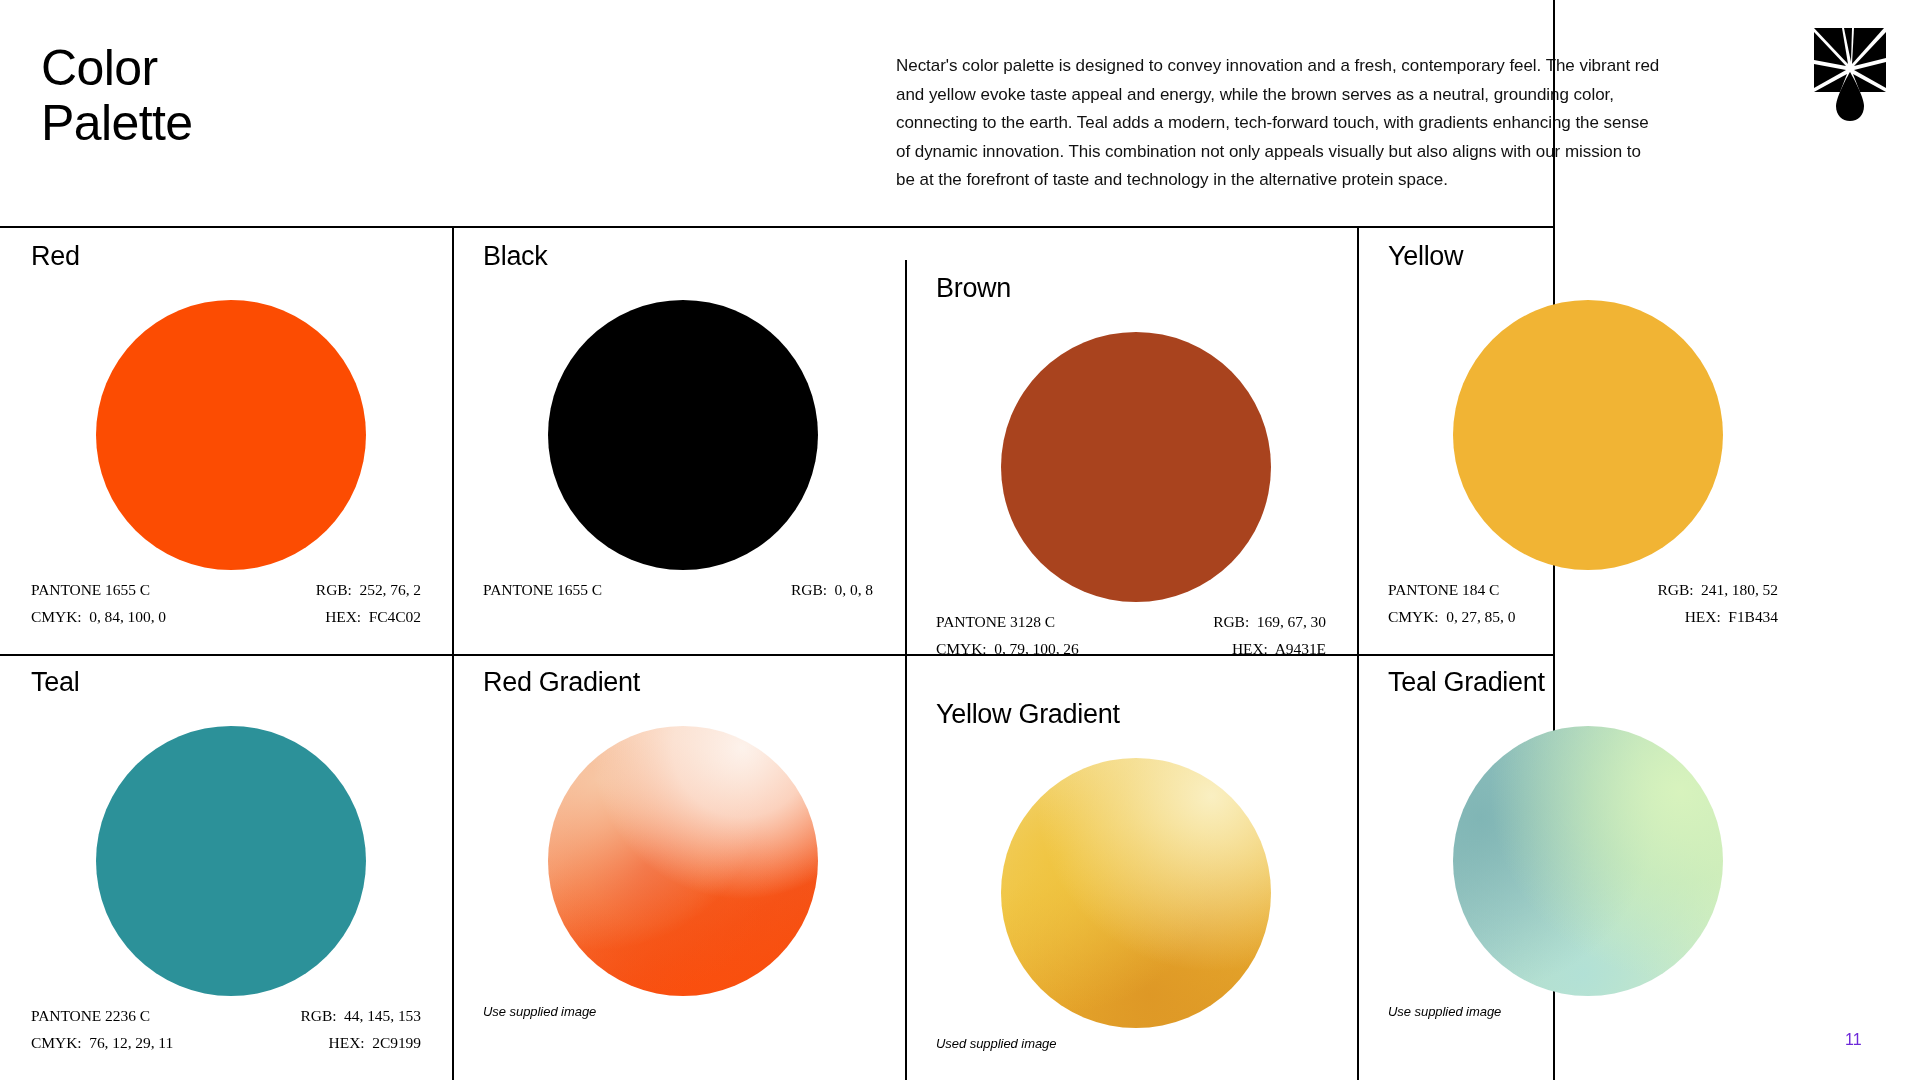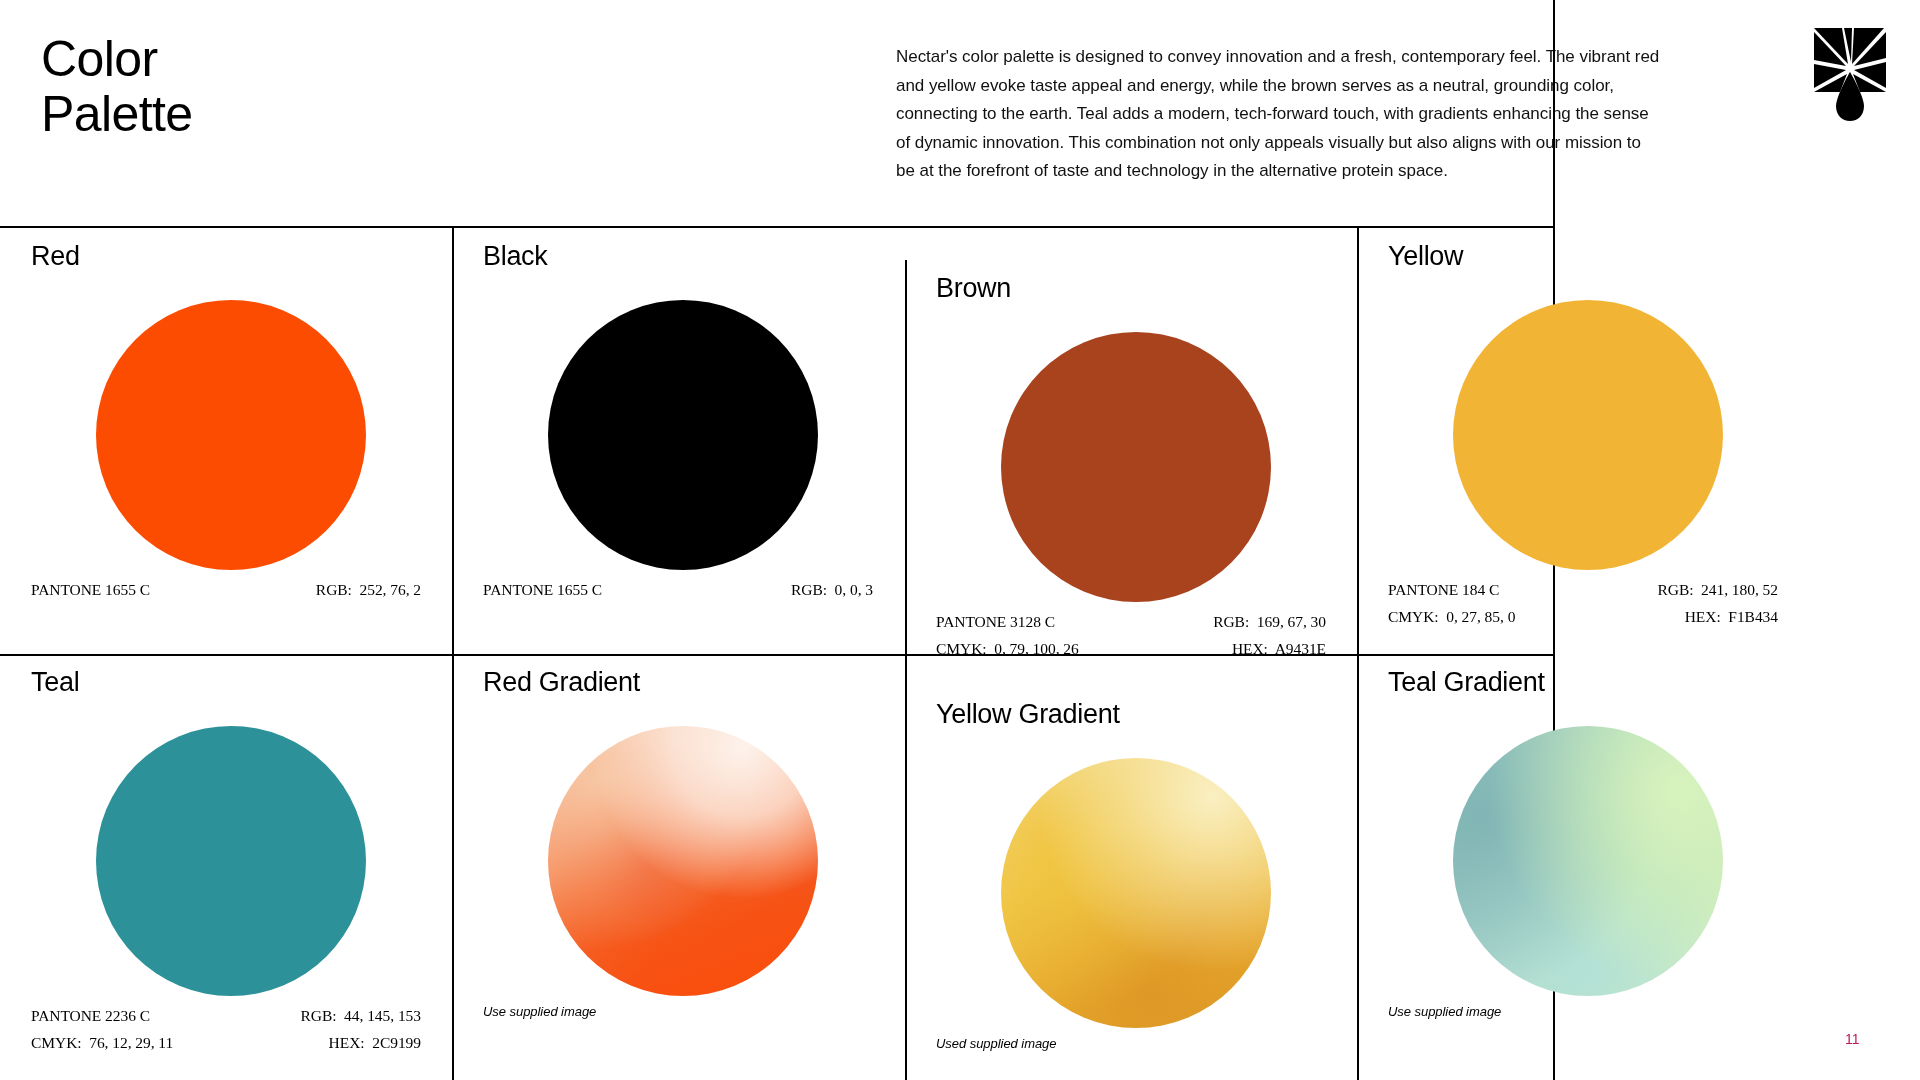--- a/index.html
+++ b/index.html
@@ -22,21 +22,21 @@
     width: 1920px;
     height: 1080px;
     background: #ffffff;
     box-sizing: border-box;
   }
 
   
   .header {
     position: absolute;
     left: 0;
-    top: 4px;
+    top: 13px;
     width: 1920px;
     height: 226px;
     box-sizing: border-box;
   }
   .header-rule {
     position: absolute;
     left: 0;
     top: 226px;
     width: 1553px;
     height: 2px;
@@ -170,23 +170,23 @@
     top: 350px;
     font-size: 13px;
     font-style: italic;
     letter-spacing: -0.05px;
   }
 
   .page-number {
     position: absolute;
     left: 1845px;
     top: 1031px;
-    font-size: 14px;
+    font-size: 16px;
     letter-spacing: 0px;
-    color: #be185d;
+    color: #6d28d9;
   }
 </style>
 </head>
 <body>
 
 <div class="page">
 
   <div class="header">
     <div class="page-title">Color
 Palette</div>
@@ -228,31 +228,35 @@
 
       <div class="cell c0">
 
         <div class="cell-title">Red</div>
         <div class="swatch" style="background:#FC4C02;"></div>
         <div class="specs-block">
           <div class="spec-line">
             <span class="spec-left">PANTONE 1655 C</span>
             <span class="spec-right">RGB:  252, 76, 2</span>
           </div>
+          <div class="spec-line">
+            <span class="spec-left">CMYK:  0, 84, 100, 0</span>
+            <span class="spec-right">HEX:  FC4C02</span>
+          </div>
         </div>
       </div>
 
       <div class="cell c1">
         <div class="cell-divider"></div>
         <div class="cell-title">Black</div>
         <div class="swatch" style="background:#000000;"></div>
         <div class="specs-block">
           <div class="spec-line">
             <span class="spec-left">PANTONE 1655 C</span>
-            <span class="spec-right">RGB:  0, 0, 3</span>
+            <span class="spec-right">RGB:  0, 0, 8</span>
           </div>
         </div>
       </div>
 
       <div class="cell c2">
         <div class="cell-divider"></div>
         <div class="cell-title">Brown</div>
         <div class="swatch" style="background:#A9431E;"></div>
         <div class="specs-block">
           <div class="spec-line">

